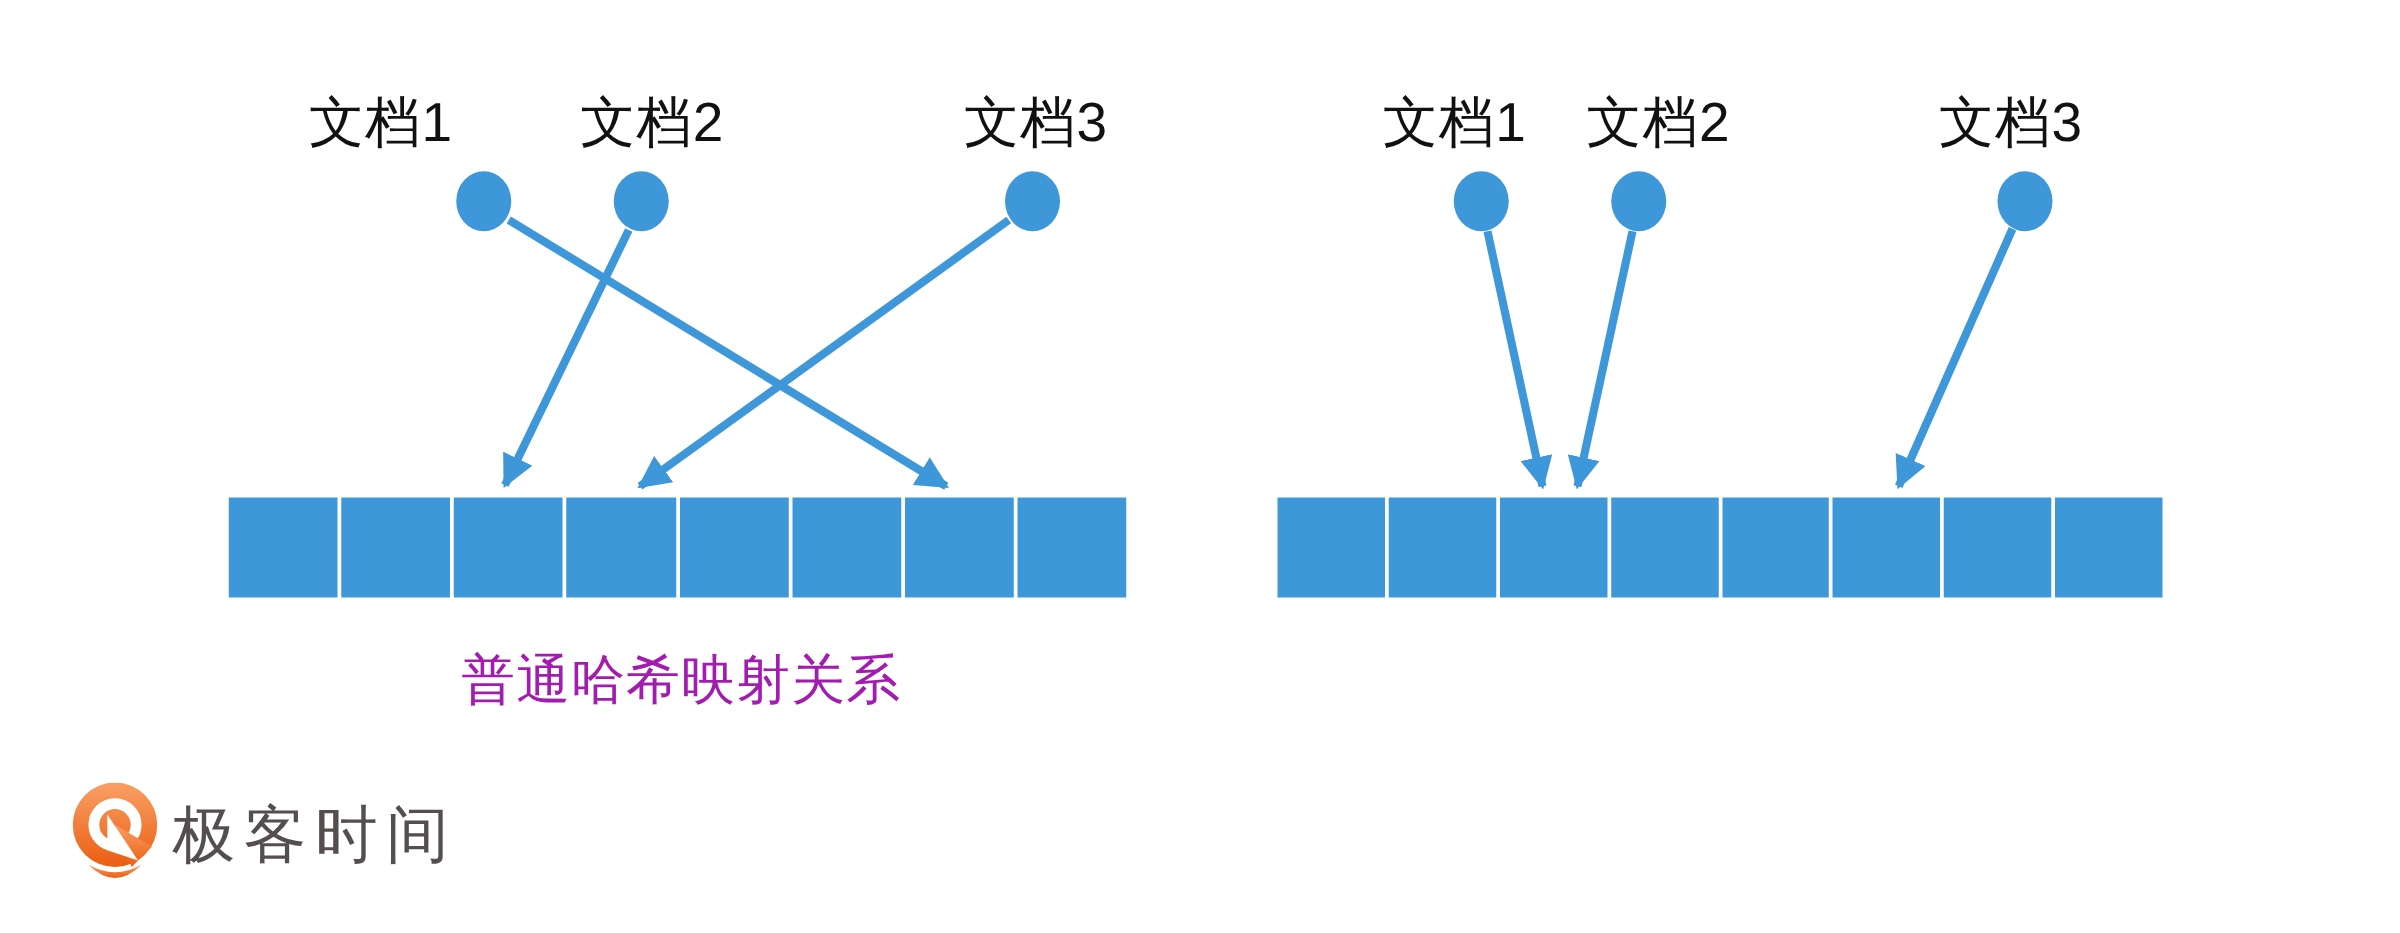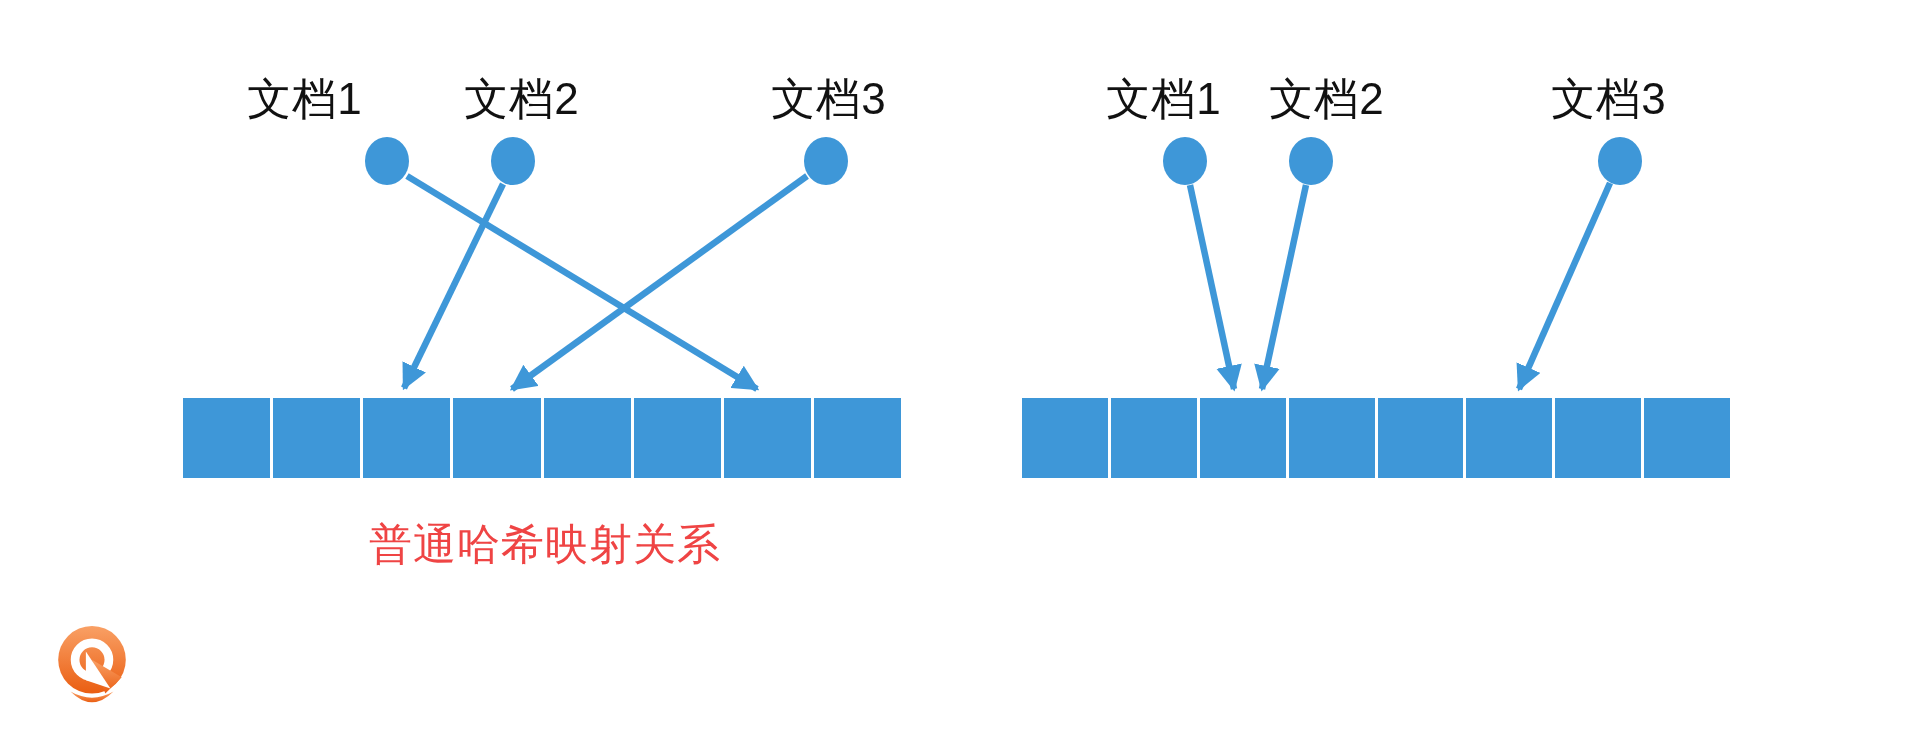--- a/index.html
+++ b/index.html
@@ -14,21 +14,21 @@
     white-space:nowrap;letter-spacing:1px;text-align:right;
   }
   .bucket-row{
     position:absolute;top:398px;height:80px;display:flex;gap:3px;background:#ffffff;
   }
   .bucket-row.left{left:183px;width:718px;}
   .bucket-row.right{left:1022px;width:708px;}
   .bucket-cell{flex:1 1 0;background:#3E97D8;}
   .panel-caption{
     position:absolute;top:519px;height:50px;line-height:50px;
-    transform:translateX(-50%);font-size:43px;font-weight:400;color:#ef4444;
+    transform:translateX(-50%);font-size:43px;font-weight:400;color:#a21caf;
     white-space:nowrap;letter-spacing:1px;
   }
   .logo{
     position:absolute;left:58px;top:626px;display:flex;align-items:center;
   }
   .logo-icon{width:68px;height:84px;display:block;}
   .logo-text{
     margin-left:12px;font-size:50px;color:#544F4E;letter-spacing:7px;
     font-weight:400;white-space:nowrap;
   }
@@ -100,15 +100,16 @@
           <stop offset="0" stop-color="#F9A065"></stop>
           <stop offset="1" stop-color="#EA5E12"></stop>
         </linearGradient>
       </defs>
       <circle cx="33" cy="33" r="33" fill="url(#logoGrad)"></circle>
       <circle cx="33" cy="33" r="16.5" fill="none" stroke="#ffffff" stroke-width="8.5"></circle>
       <path d="M33,33 L62,50 L46,66 Z" fill="url(#logoGrad)"></path>
       <path d="M27,25 L27,53 L51,61 Z" fill="#ffffff"></path>
       <path d="M12,64 Q33,85 54,64 Q33,76 12,64 Z" fill="url(#logoGrad)"></path>
     </svg>
+    <span class="logo-text">极客时间</span>
   </div>
 
 </div>
 
 </body></html>

